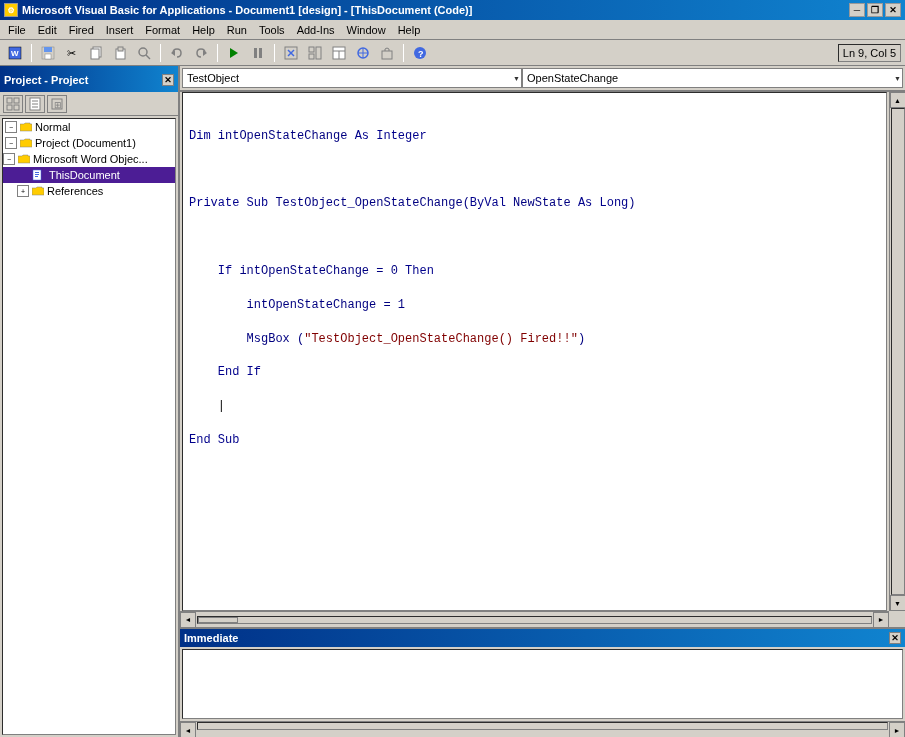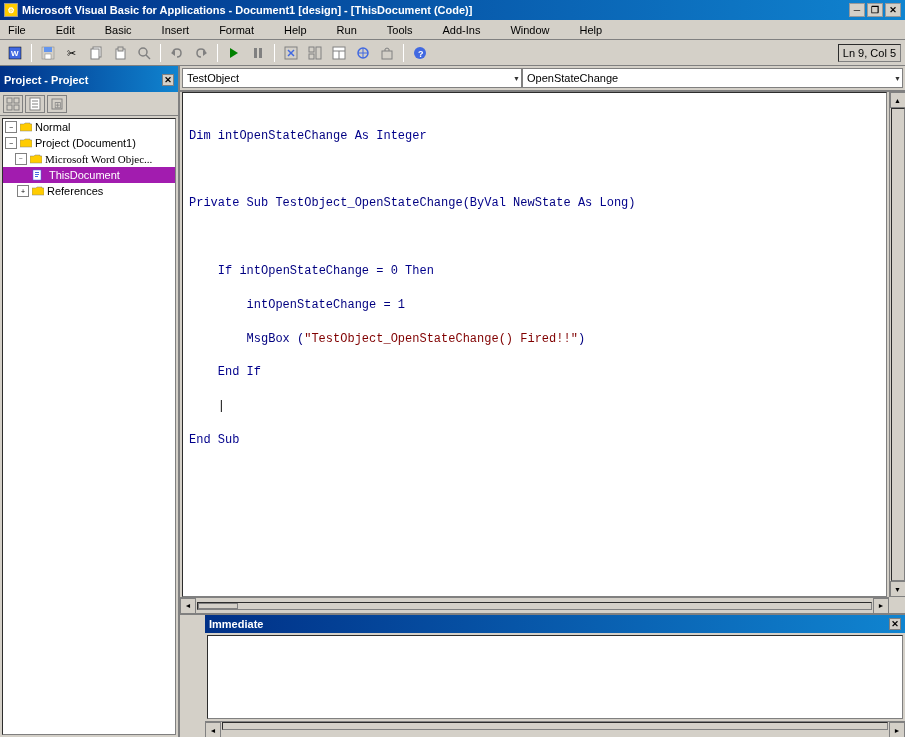--- a/index.html
+++ b/index.html
@@ -59,21 +59,20 @@
     }
 
     
     .menu-bar {
       background: #d4d0c8;
       border-bottom: 1px solid #808080;
       height: 20px;
       display: flex;
       align-items: center;
       padding: 0 2px;
-      gap: 18px;
     }
     .menu-item {
       padding: 2px 6px;
       font-size: 11px;
       cursor: pointer;
       height: 18px;
       display: flex;
       align-items: center;
     }
 
@@ -183,21 +182,21 @@
     }
     .tree-item {
       display: flex;
       align-items: center;
       padding: 1px 2px;
       cursor: pointer;
       white-space: nowrap;
       font-size: 11px;
       height: 16px;
     }
-    .tree-item.selected { background: #a21caf; color: white; }
+    .tree-item.selected { background: #4c1d95; color: white; }
     .tree-expand {
       width: 12px;
       height: 12px;
       border: 1px solid #808080;
       background: white;
       display: flex;
       align-items: center;
       justify-content: center;
       font-size: 8px;
       margin-right: 2px;
@@ -317,26 +316,25 @@
     }
     .scroll-thumb {
       width: 40px;
       height: 100%;
       background: #d4d0c8;
       border: 1px solid #808080;
     }
 
     
     .immediate-container {
-      height: 124px;
+      height: 110px;
       background: #d4d0c8;
       border-top: 2px solid #808080;
       display: flex;
       flex-direction: column;
-      padding-left: 25px;
     }
     .immediate-header {
       background: linear-gradient(to right, #003087, #1084d0);
       color: white;
       font-weight: bold;
       padding: 2px 4px;
       font-size: 11px;
       display: flex;
       justify-content: space-between;
       align-items: center;
@@ -405,21 +403,21 @@
   <div class="title-bar-controls">
     <div class="title-btn">─</div>
     <div class="title-btn">❐</div>
     <div class="title-btn">✕</div>
   </div>
 </div>
 
 <div class="menu-bar">
   <div class="menu-item">File</div>
   <div class="menu-item">Edit</div>
-  <div class="menu-item">Basic</div>
+  <div class="menu-item">Fired</div>
   <div class="menu-item">Insert</div>
   <div class="menu-item">Format</div>
   <div class="menu-item">Help</div>
   <div class="menu-item">Run</div>
   <div class="menu-item">Tools</div>
   <div class="menu-item">Add-Ins</div>
   <div class="menu-item">Window</div>
   <div class="menu-item">Help</div>
 </div>
 
@@ -580,21 +578,21 @@
       <div class="tree-item" style="padding-left:2px;">
         <div class="tree-expand" style="font-size:7px;">−</div>
         <div class="tree-icon folder-icon">
           <svg width="12" height="10" viewBox="0 0 12 10">
               <path d="M0 2 L4 2 L5 1 L10 1 L10 2 L12 2 L12 9 L0 9 Z" fill="#ffcc00" stroke="#808080" stroke-width="0.5"></path>
             </svg>
         </div>
         <span>Project (Document1)</span>
       </div>
 
-      <div class="tree-item" style="padding-left:12px;font-family:Liberation Serif, serif;">
+      <div class="tree-item" style="padding-left:0;">
         <div class="tree-expand" style="font-size:7px;">−</div>
         <div class="tree-icon">
           <svg width="12" height="10" viewBox="0 0 12 10">
               <path d="M0 2 L4 2 L5 1 L10 1 L10 2 L12 2 L12 9 L0 9 Z" fill="#ffcc00" stroke="#808080" stroke-width="0.5"></path>
             </svg>
         </div>
         <span>Microsoft Word Objec...</span>
       </div>
 
       <div class="tree-item selected" style="padding-left:28px;">

